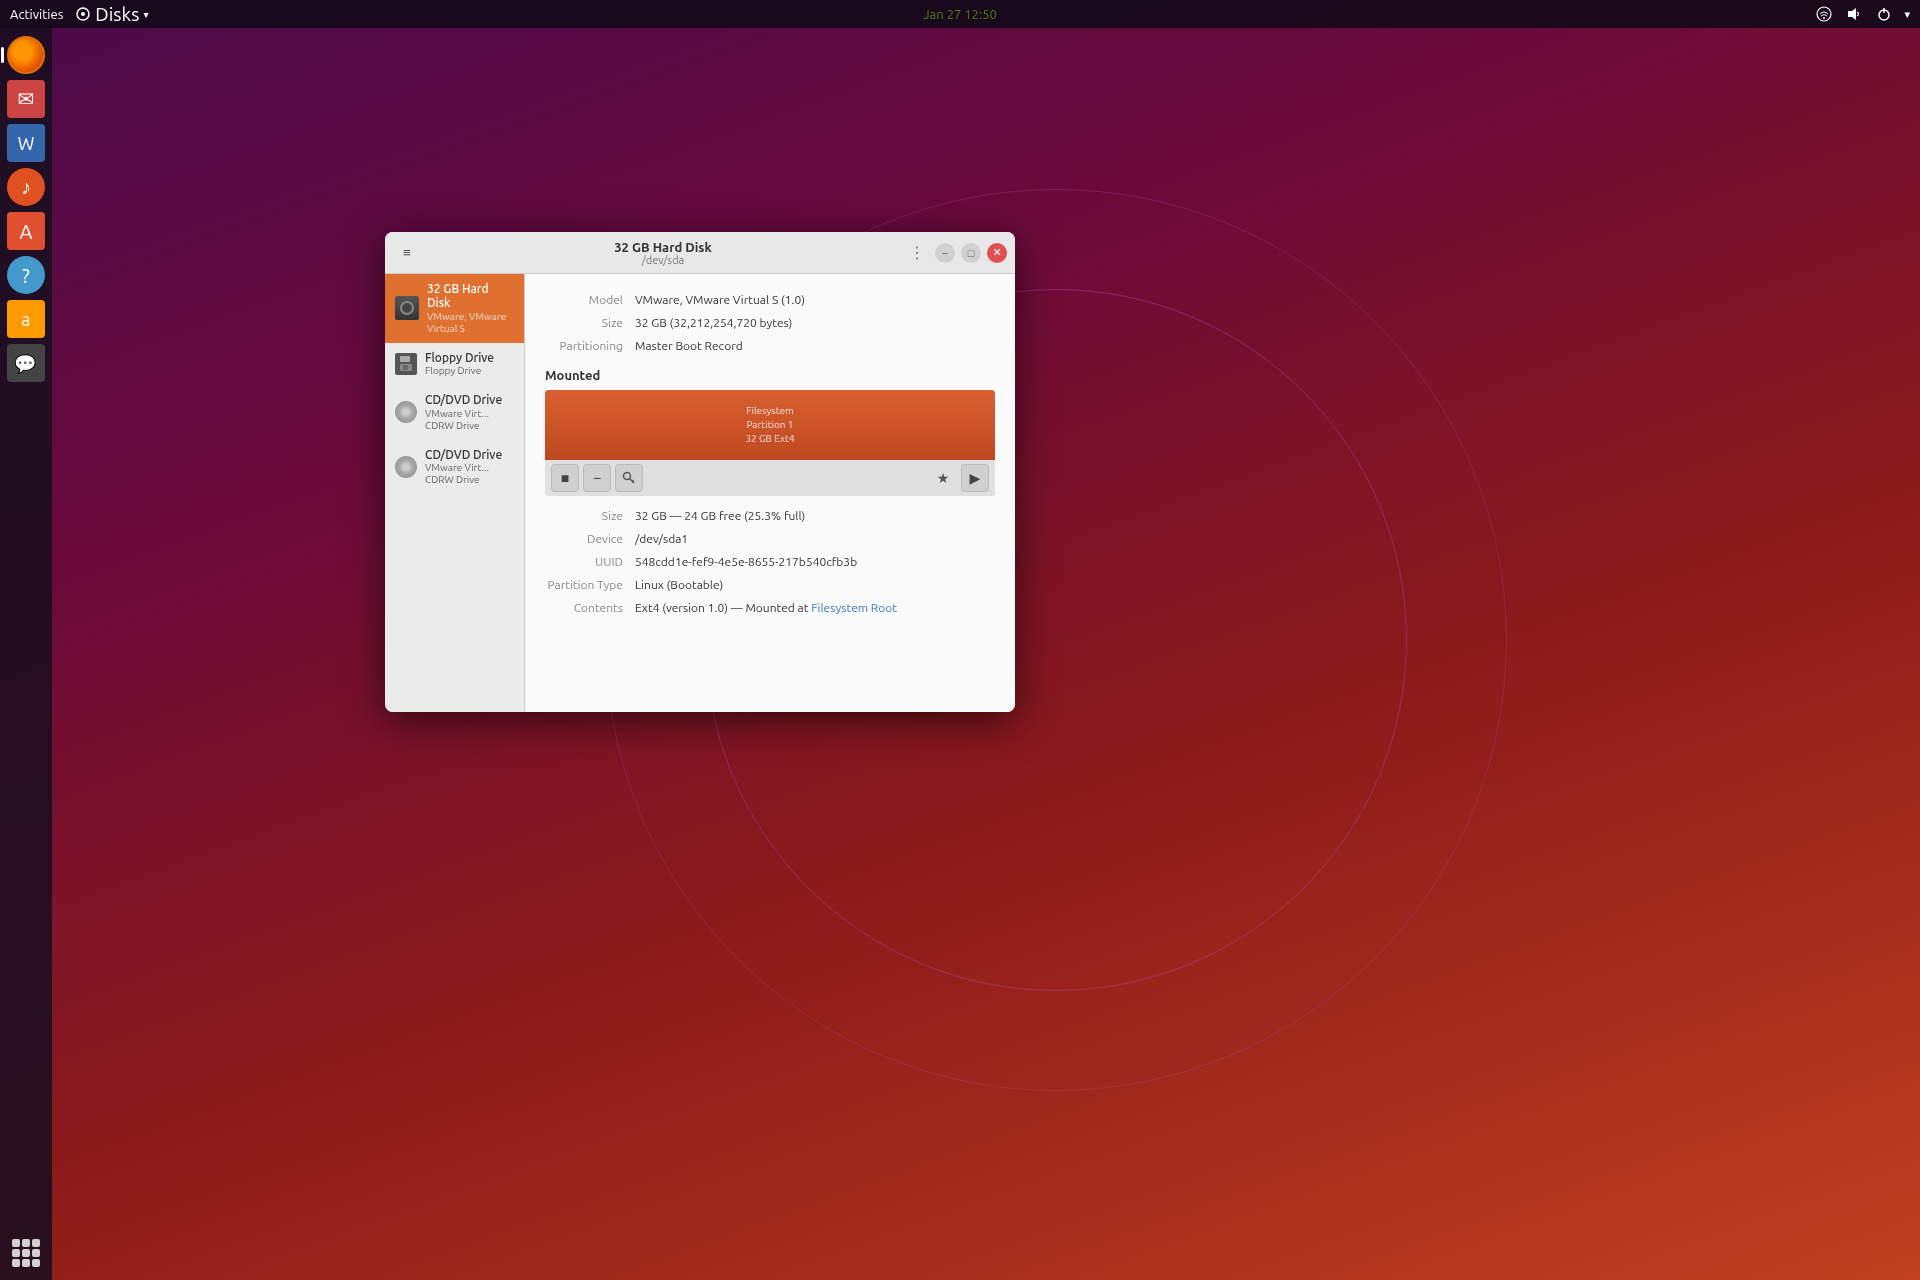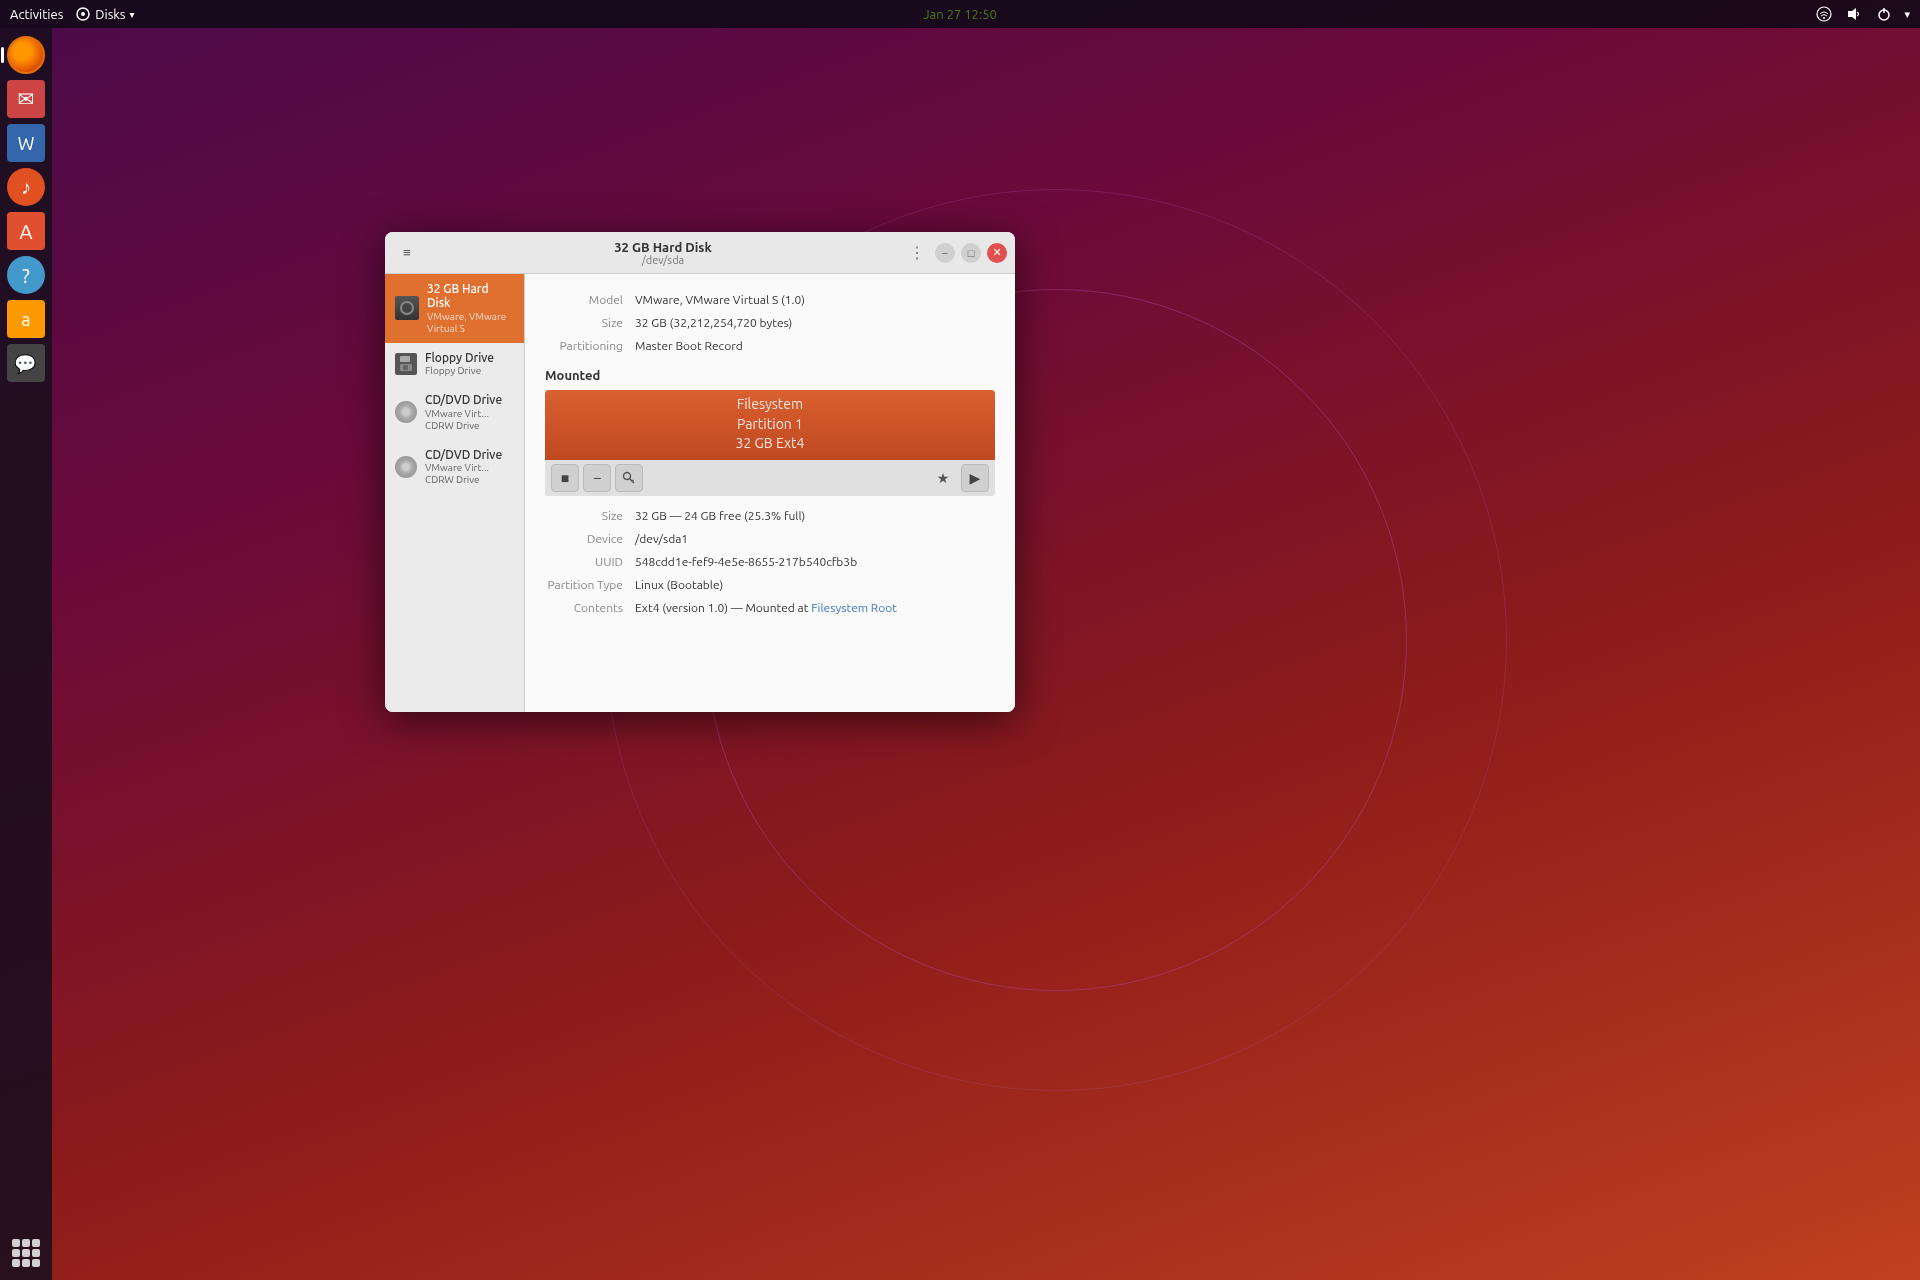--- a/index.html
+++ b/index.html
@@ -331,21 +331,21 @@
       height: 70px;
       background: linear-gradient(180deg, #d96030 0%, #c04820 100%);
       display: flex;
       flex-direction: column;
       align-items: center;
       justify-content: center;
       cursor: pointer;
     }
     .partition-bar-label {
       color: rgba(255,255,255,0.85);
-      font-size: 14px;
+      font-size: 10px;
       line-height: 1.4;
       text-align: center;
     }
     .partition-actions {
       background: #e0e0e0;
       display: flex;
       align-items: center;
       gap: 0;
       padding: 4px 6px;
       gap: 4px;
@@ -514,21 +514,21 @@
 <div class="desktop">
 
   <div class="topbar">
     <div class="topbar-left">
       <span style="cursor:pointer; font-size:13px; color:white;">Activities</span>
       <div class="topbar-app-name">
         <svg viewBox="0 0 16 16" fill="white">
           <circle cx="8" cy="8" r="6" fill="none" stroke="white" stroke-width="1.5"></circle>
           <circle cx="8" cy="8" r="2" fill="white"></circle>
         </svg>
-        <span style="color:white; font-size:13px;">Disks</span>
+        <span style="color:white; font-size:19px;">Disks</span>
         <span style="color:white; font-size:10px;">▾</span>
       </div>
     </div>
     <div class="topbar-center">
       <span style="color:#4d7c0f; font-size:13px;">Jan 27  12:50</span>
     </div>
     <div class="topbar-right">
       <div class="tray-icon">
         <svg width="16" height="16" viewBox="0 0 16 16">
           <circle cx="8" cy="8" r="7" fill="none" stroke="white" stroke-width="1.2"></circle>

